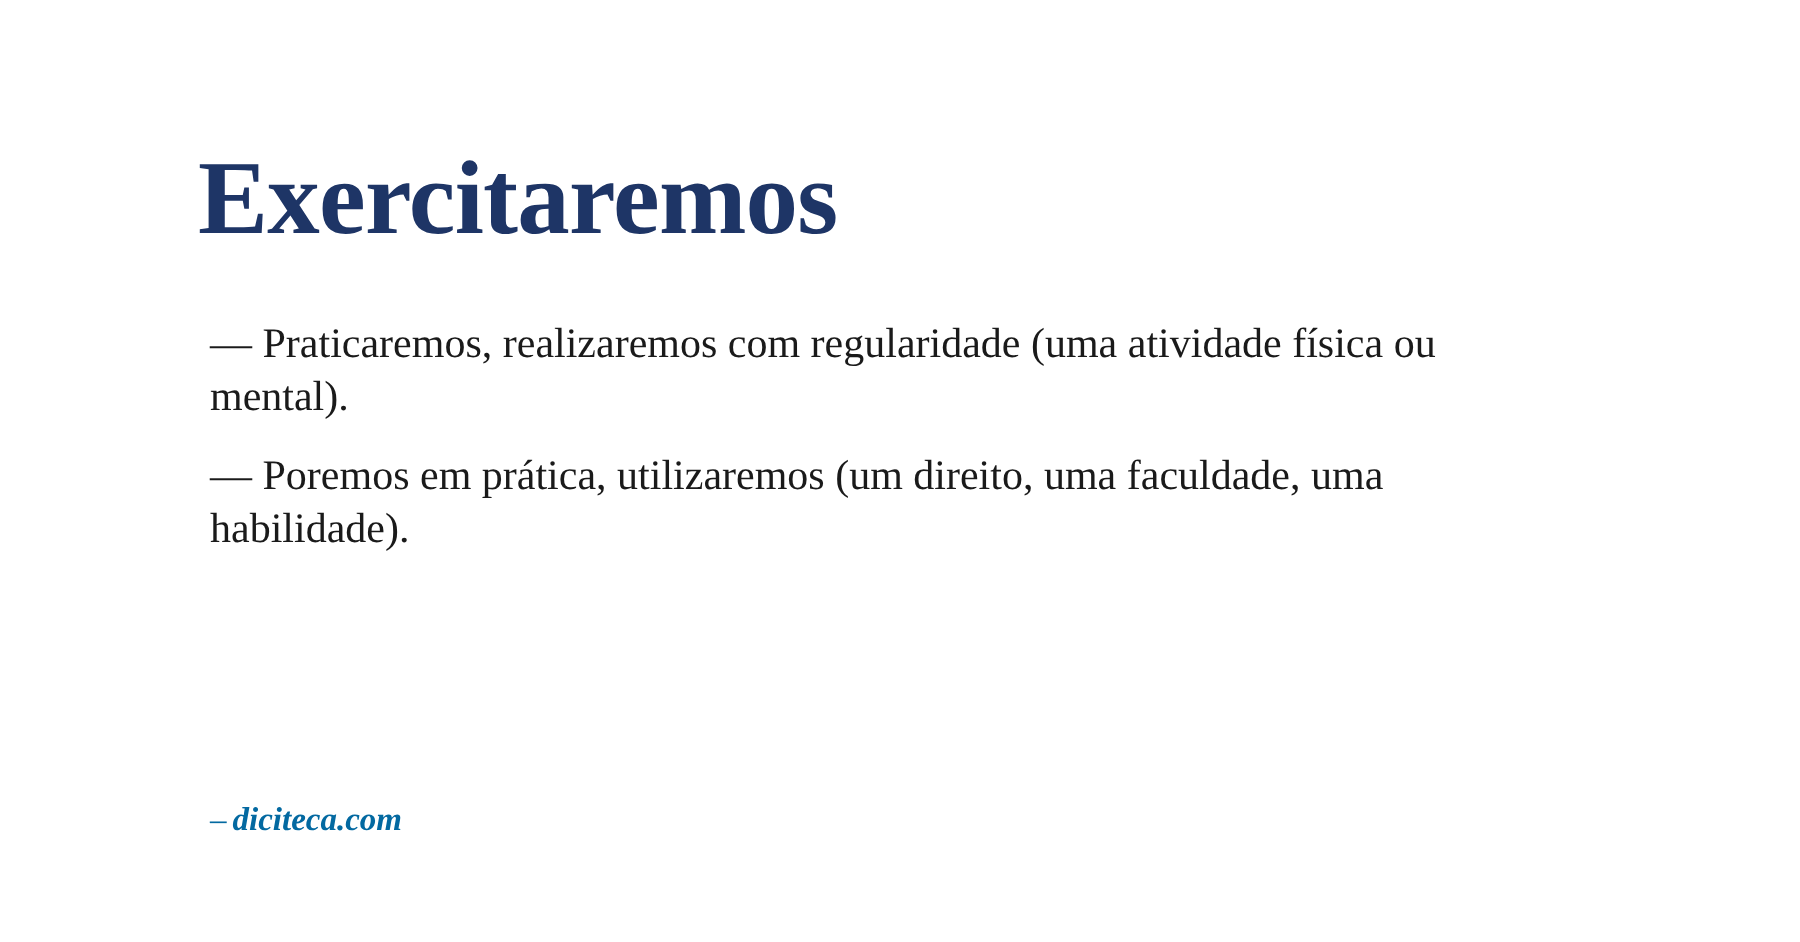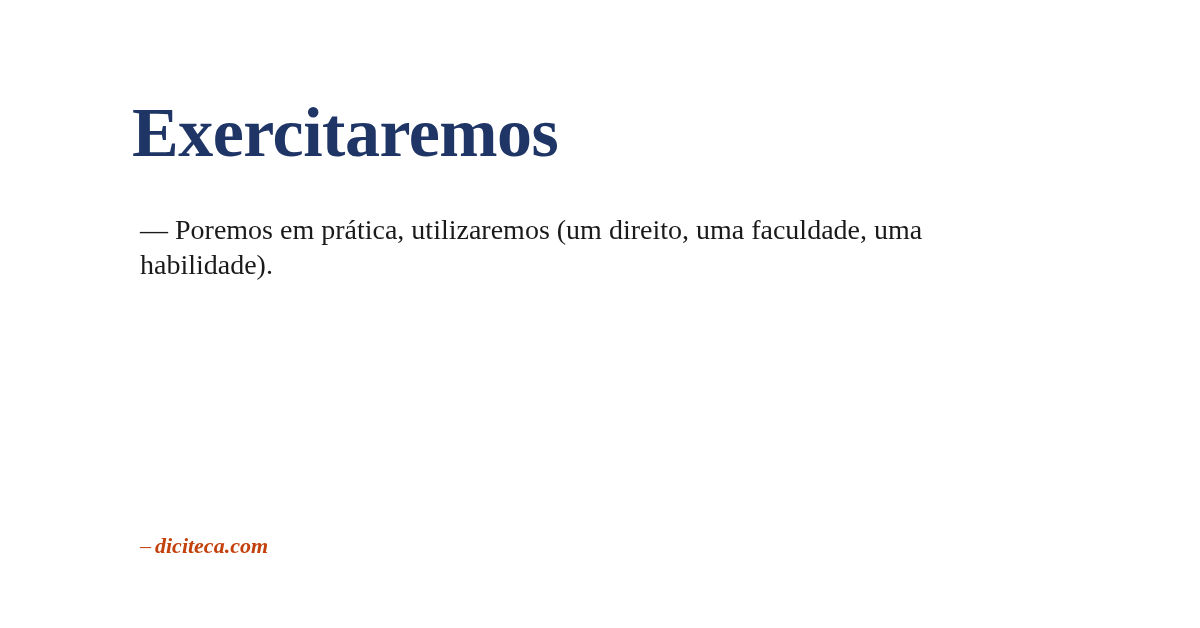--- a/index.html
+++ b/index.html
@@ -90,21 +90,21 @@
   
   .source {
     position: absolute;
     left: 140px;
     top: 533px;
     font-family: "Liberation Serif", "DejaVu Serif", serif;
     font-size: 22px;
     font-weight: 700;
     font-style: italic;
     line-height: 1.2;
-    color: #c2410c;
+    color: #0369a1;
     white-space: nowrap;
   }
 
   .source .source-dash {
     font-style: normal;
     font-weight: 400;
     padding-right: 4px;
   }
 </style>
 </head>
@@ -112,20 +112,24 @@
 
 <div class="card">
 
   <div class="header">
     <h1 class="entry-title">Exercitaremos</h1>
   </div>
 
   <ul class="definitions">
 
 
+    <li class="definition-item">
+      <span class="dash">—</span>
+      <span>Praticaremos, realizaremos com regularidade (uma atividade física ou mental).</span>
+    </li>
 
     <li class="definition-item">
       <span class="dash">—</span>
       <span>Poremos em prática, utilizaremos (um direito, uma faculdade, uma habilidade).</span>
     </li>
 
   </ul>
 
   <div class="source">
     <span class="source-dash">–</span><span>diciteca.com</span>

